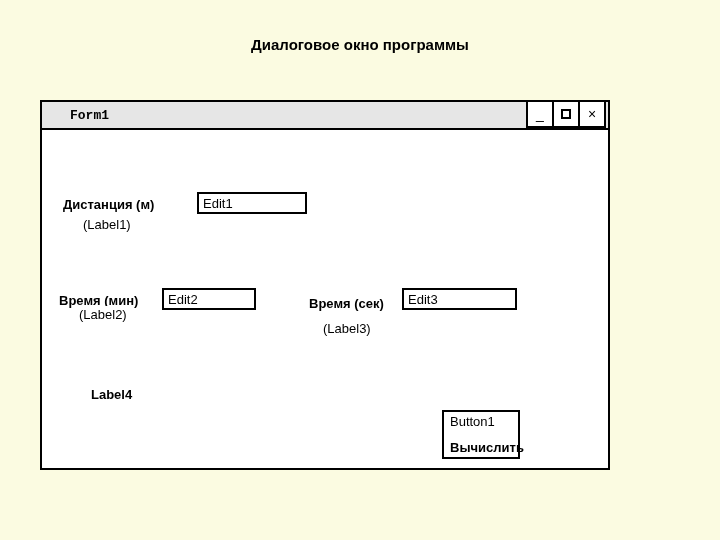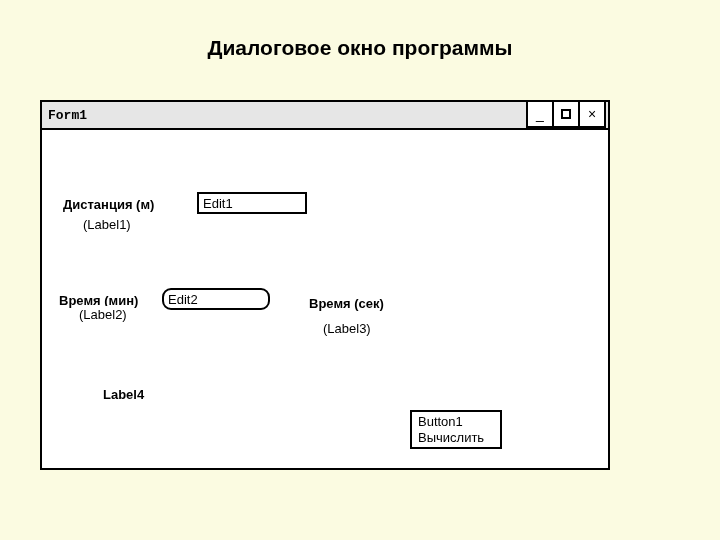--- a/index.html
+++ b/index.html
@@ -10,21 +10,21 @@
     height: 540px;
     position: relative;
   }
   .page-title {
     position: absolute;
     top: 36px;
     left: 0;
     width: 720px;
     text-align: center;
     font-weight: bold;
-    font-size: 21px;
+    font-size: 15px;
     color: #000;
   }
   .window {
     position: absolute;
     left: 40px;
     top: 100px;
     width: 570px;
     height: 370px;
     border: 2px solid #000;
   }
@@ -33,21 +33,21 @@
     background: #e6e6e6;
     border-bottom: 2px solid #000;
     display: flex;
     align-items: center;
     position: relative;
   }
   .titlebar-title {
     font-family: "Courier New", monospace;
     font-weight: bold;
     font-size: 13px;
-    padding-left: 6px;
+    padding-left: 28px;
   }
   .title-controls {
     position: absolute;
     right: 2px;
     top: -2px;
     display: flex;
     gap: 0;
   }
   .tctrl {
     width: 28px;
@@ -101,21 +101,21 @@
   .btn {
     position: absolute;
     border: 2px solid #000;
     background: #fff;
     padding: 2px 6px;
     font-size: 13px;
     line-height: 1.2;
     cursor: pointer;
   }
   .btn .bname { display:block; }
-  .btn .bcapt { display:block; font-weight:normal; }
+  .btn .bcapt { display:block; font-weight:bold;margin-top:10px; }
 </style>
 </head>
 <body>
 
 <div class="page-title">Диалоговое окно программы</div>
 
 <div class="window">
   <div class="titlebar">
     <span class="titlebar-title">Form1</span>
     <div class="title-controls">
@@ -128,26 +128,27 @@
   </div>
 
   <div class="client">
 
     <div class="lbl" style="left:18px; top:66px;">Дистанция (м)</div>
     <div class="lbl sub" style="left:38px; top:86px;">(Label1)</div>
     <div class="edit" style="left:155px; top:62px; width:110px;">Edit1</div>
 
     <div class="lbl" style="left:14px; top:162px;">Время (мин)</div>
     <div class="lbl sub" style="left:34px; top:176px;">(Label2)</div>
-    <div class="edit" style="left:120px; top:158px; width:108px;border-radius:9px;">Edit2</div>
+    <div class="edit" style="left:120px; top:158px; width:94px;">Edit2</div>
 
     <div class="lbl" style="left:264px; top:165px;">Время (сек)</div>
     <div class="lbl sub" style="left:278px; top:190px;text-align:right;">(Label3)</div>
+    <div class="edit" style="left:360px; top:158px; width:115px;">Edit3</div>
 
-    <div class="lbl" style="left:58px; top:256px;">Label4</div>
+    <div class="lbl" style="left:46px; top:256px;">Label4</div>
 
-    <div class="btn" style="left:368px; top:280px; width:92px;">
+    <div class="btn" style="left:400px; top:280px; width:78px;">
       <span class="bname">Button1</span>
       <span class="bcapt">Вычислить</span>
     </div>
 
   </div>
 </div>
 
 </body></html>

